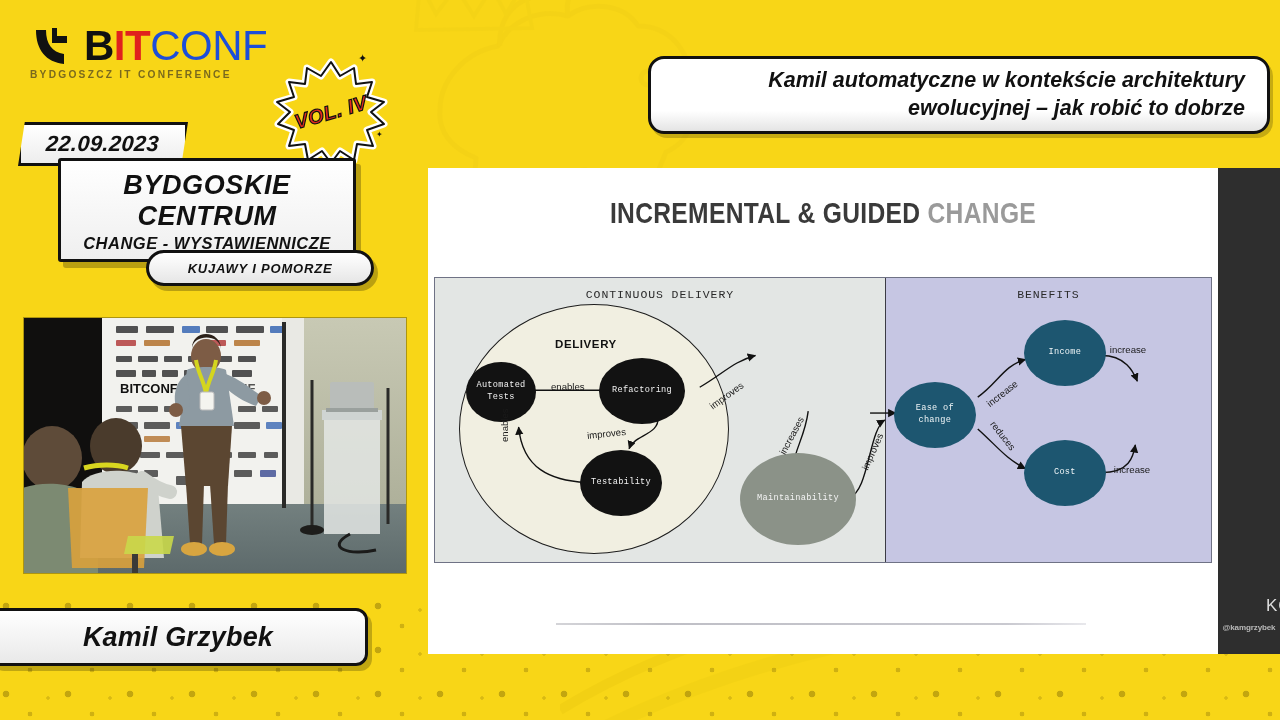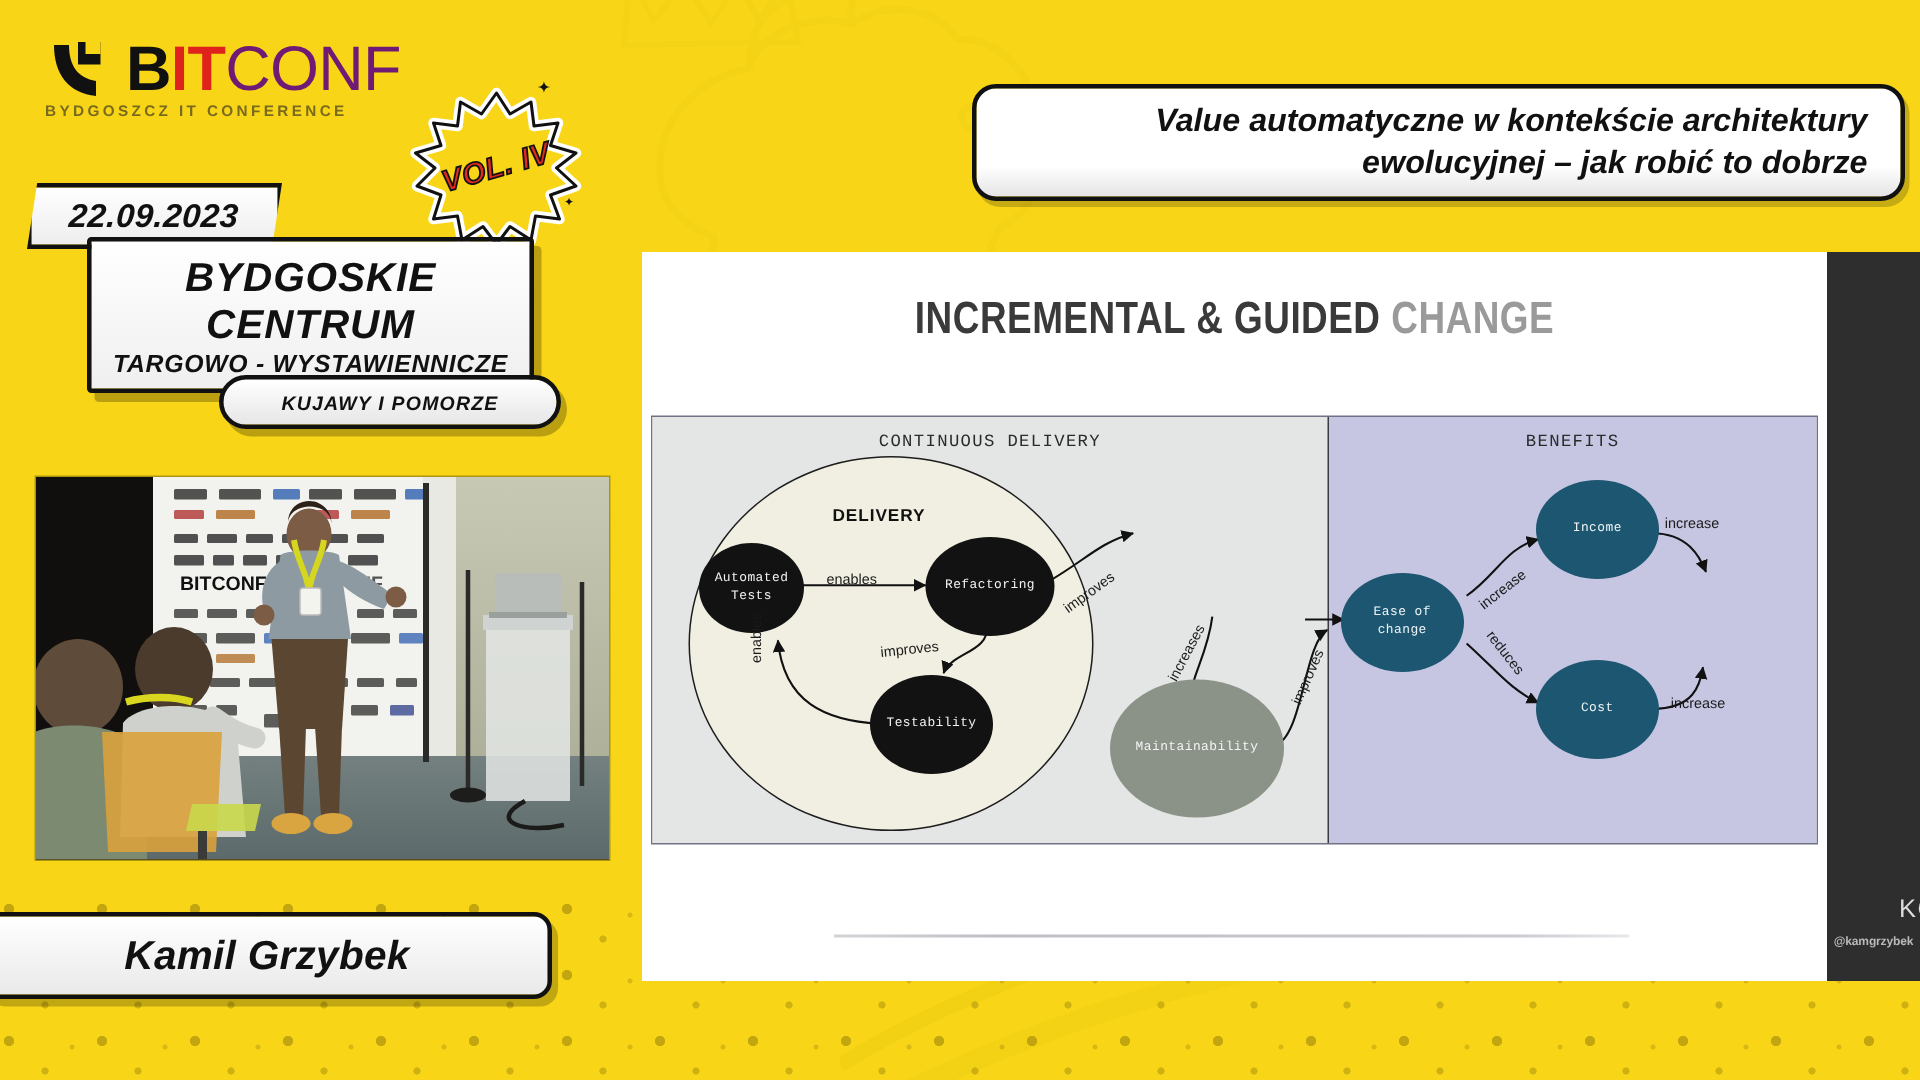--- a/index.html
+++ b/index.html
@@ -30,21 +30,21 @@
     position:absolute; pointer-events:none; opacity:.35;
   }
 
   
   #logo { position: absolute; left: 30px; top: 24px; width: 300px; }
   .logo-row { display: flex; align-items: center; gap: 10px; }
   .logo-mark { width: 44px; height: 44px; flex: 0 0 44px; }
   .logo-word { font-family: "Liberation Sans", sans-serif; font-weight: 700;
     font-size: 42px; letter-spacing: -0.5px; line-height: 1; color: #111; }
   .logo-word .red { color: #e0221d; }
-  .logo-word .thin { font-weight: 400; color: #701a75; }
+  .logo-word .thin { font-weight: 400; color: #1d4ed8; }
   .logo-sub { margin-top: 1px; font-size: 10.2px; letter-spacing: 2.25px;
     font-weight: 700; color: #7a6a1e; }
 
   
   #vol-burst { position:absolute; left: 272px; top: 58px; width: 118px; height: 108px; }
   #vol-burst .vol-text {
     position:absolute; left: 0; top: 0; width: 118px; height: 108px;
     display:flex; align-items:center; justify-content:center;
     transform: rotate(-16deg);
     font-style: italic; font-weight: 700; font-size: 20px; color: #e22b20;
@@ -244,21 +244,21 @@
     <span class="spark" style="left:86px;top:-6px">✦</span>
     <span class="spark" style="left:104px;top:72px;font-size:8px">✦</span>
   </div>
 
   <div id="date-ribbon">
     <span>22.09.2023</span>
   </div>
 
   <div id="venue-box">
     <div class="v1">BYDGOSKIE CENTRUM</div>
-    <div class="v2">TARGOWO - WYSTAWIENNICZE</div>
+    <div class="v2">CHANGE - WYSTAWIENNICZE</div>
   </div>
   <div id="region-pill">
     <span>KUJAWY I POMORZE</span>
   </div>
 
   <div id="webcam">
     <svg viewBox="0 0 382 255" style="width:382px;height:255px;display:block" aria-hidden="true">
       <defs>
         <linearGradient id="wall" x1="0" y1="0" x2="0" y2="1">
           <stop offset="0" stop-color="#c8c9b4"></stop>
@@ -375,21 +375,21 @@
         <rect x="108" y="236" width="6" height="19" fill="#3a3a38"></rect>
       </g>
     </svg>
   </div>
 
   <div id="speaker-bar">
     <span>Kamil Grzybek</span>
   </div>
 
   <div id="title-banner">
-    <div class="tl">Value automatyczne w kontekście architektury</div>
+    <div class="tl">Kamil automatyczne w kontekście architektury</div>
     <div class="tl">ewolucyjnej – jak robić to dobrze</div>
   </div>
 
   <div id="slide">
 
     <div id="slide-title"><span>INCREMENTAL &amp; GUIDED</span><span class="dim">&nbsp;<span>CHANGE</span></span></div>
 
     <div id="diagram">
 
       <div class="panel" id="panel-cd">
@@ -416,21 +416,21 @@
 
             <path d="M375 134 C372 158 362 172 360 188"></path>
 
             <path d="M416 221 C436 216 436 152 452 143"></path>
           </g>
         </svg>
 
         <div class="node black" style="left:31px;top:84px;width:70px;height:60px">
           <span><span>Automated</span><br><span>Tests</span></span>
         </div>
-        <div class="node black" style="left:182px;top:80px;width:86px;height:66px">
+        <div class="node black" style="left:164px;top:80px;width:86px;height:66px">
           <span>Refactoring</span>
         </div>
         <div class="node black" style="left:145px;top:172px;width:82px;height:66px">
           <span>Testability</span>
         </div>
         <div class="node gray" style="left:305px;top:175px;width:116px;height:92px">
           <span>Maintainability</span>
         </div>
 
         <span class="edge-label" style="left:116px;top:103px">enables</span>

